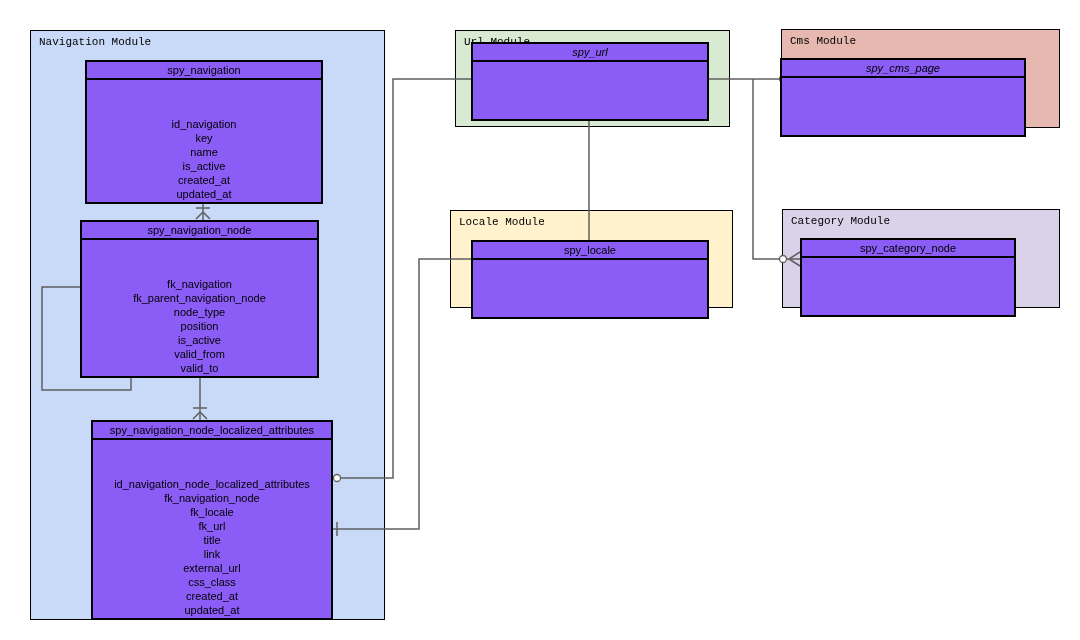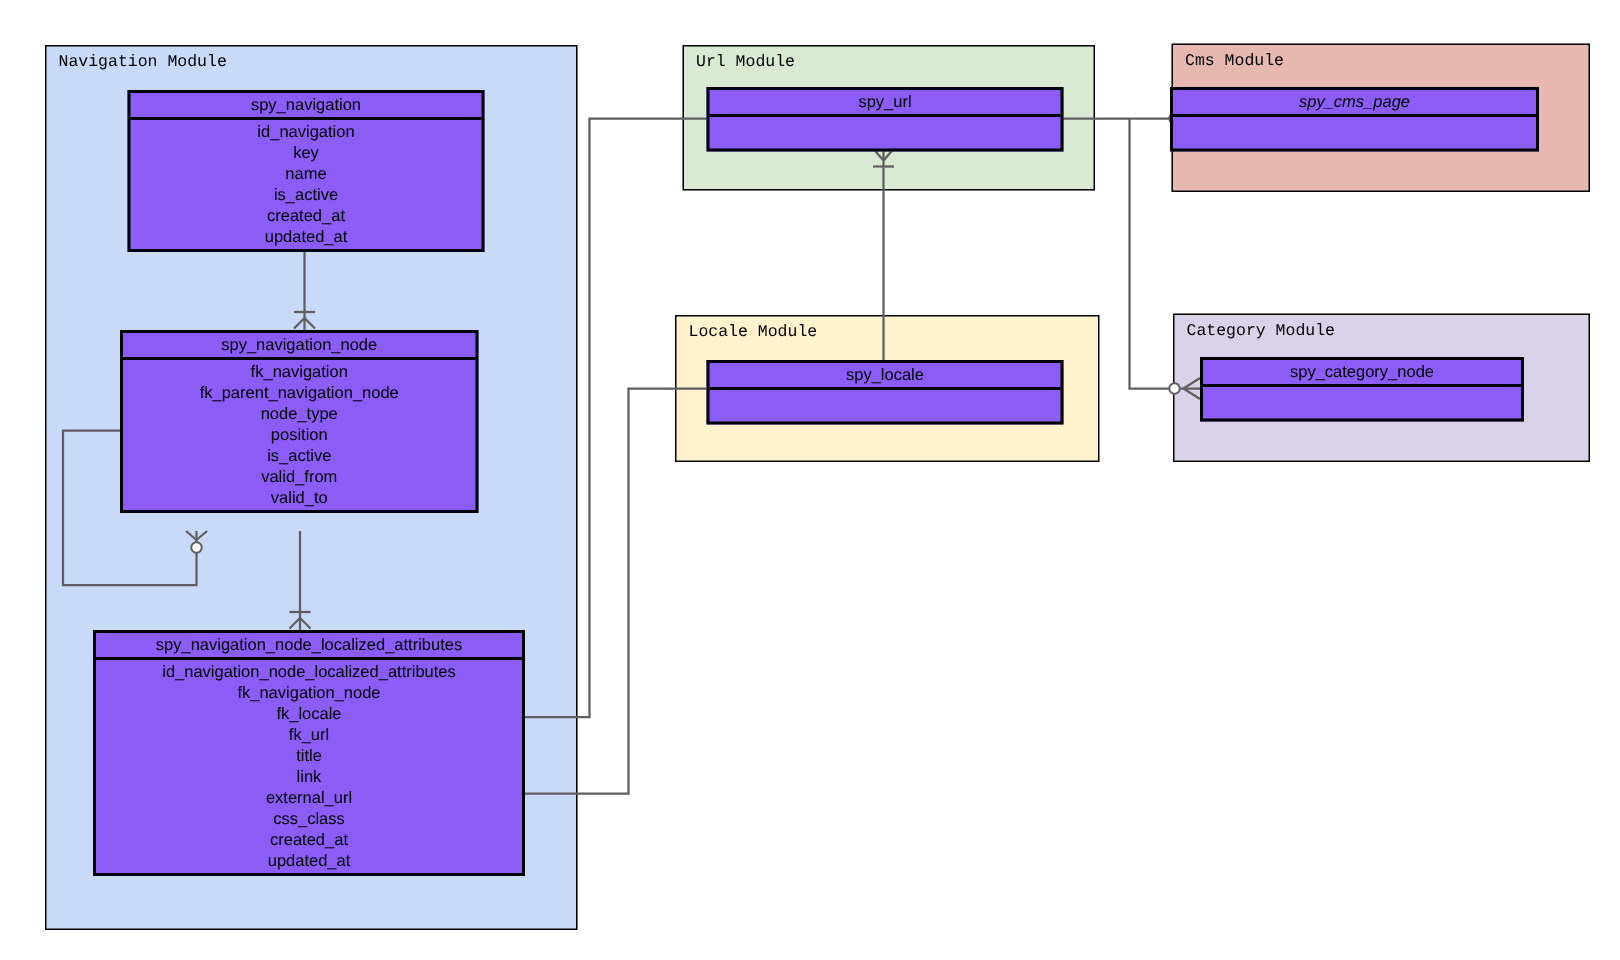--- a/index.html
+++ b/index.html
@@ -20,29 +20,29 @@
   .m-category{left:782px;top:209px;width:278px;height:99px;background:#d9d2e9;}
 
   .db-table{
     position:absolute;border:2px solid #000;background:#8b5cf6;
     box-sizing:border-box;z-index:2;
   }
   .t-header{
     height:16px;border-bottom:2px solid #000;font-size:11px;line-height:16px;
     text-align:center;white-space:nowrap;overflow:hidden;
   }
-  .t-body{padding:1px 0;}
+  .t-body{padding:1px 0;margin-top:36px;}
   .t-field{
     font-size:11px;line-height:14px;text-align:center;white-space:nowrap;
   }
   
   .t-spy-navigation{left:85px;top:60px;width:238px;}
   .t-spy-navigation-node{left:80px;top:220px;width:239px;}
-  .t-spy-nav-loc-attr{left:62px;top:420px;width:288px;}
-  .t-spy-url{left:471px;top:58px;width:238px;}
+  .t-spy-nav-loc-attr{left:91px;top:420px;width:242px;}
+  .t-spy-url{left:471px;top:42px;width:238px;font-style:italic;}
   .t-spy-locale{left:471px;top:240px;width:238px;}
   .t-spy-cms-page{left:780px;top:58px;width:246px;font-style:italic;}
   .t-spy-category-node{left:800px;top:238px;width:216px;}
   .t-empty{height:19px;}
 
   svg.wires{position:absolute;left:0;top:0;z-index:1;}
   svg.wires path, svg.wires line{stroke:#5f5f5f;stroke-width:1.5;fill:none;}
   svg.wires circle{stroke:#5f5f5f;stroke-width:1.3;fill:#ffffff;}
 </style>
 </head>

